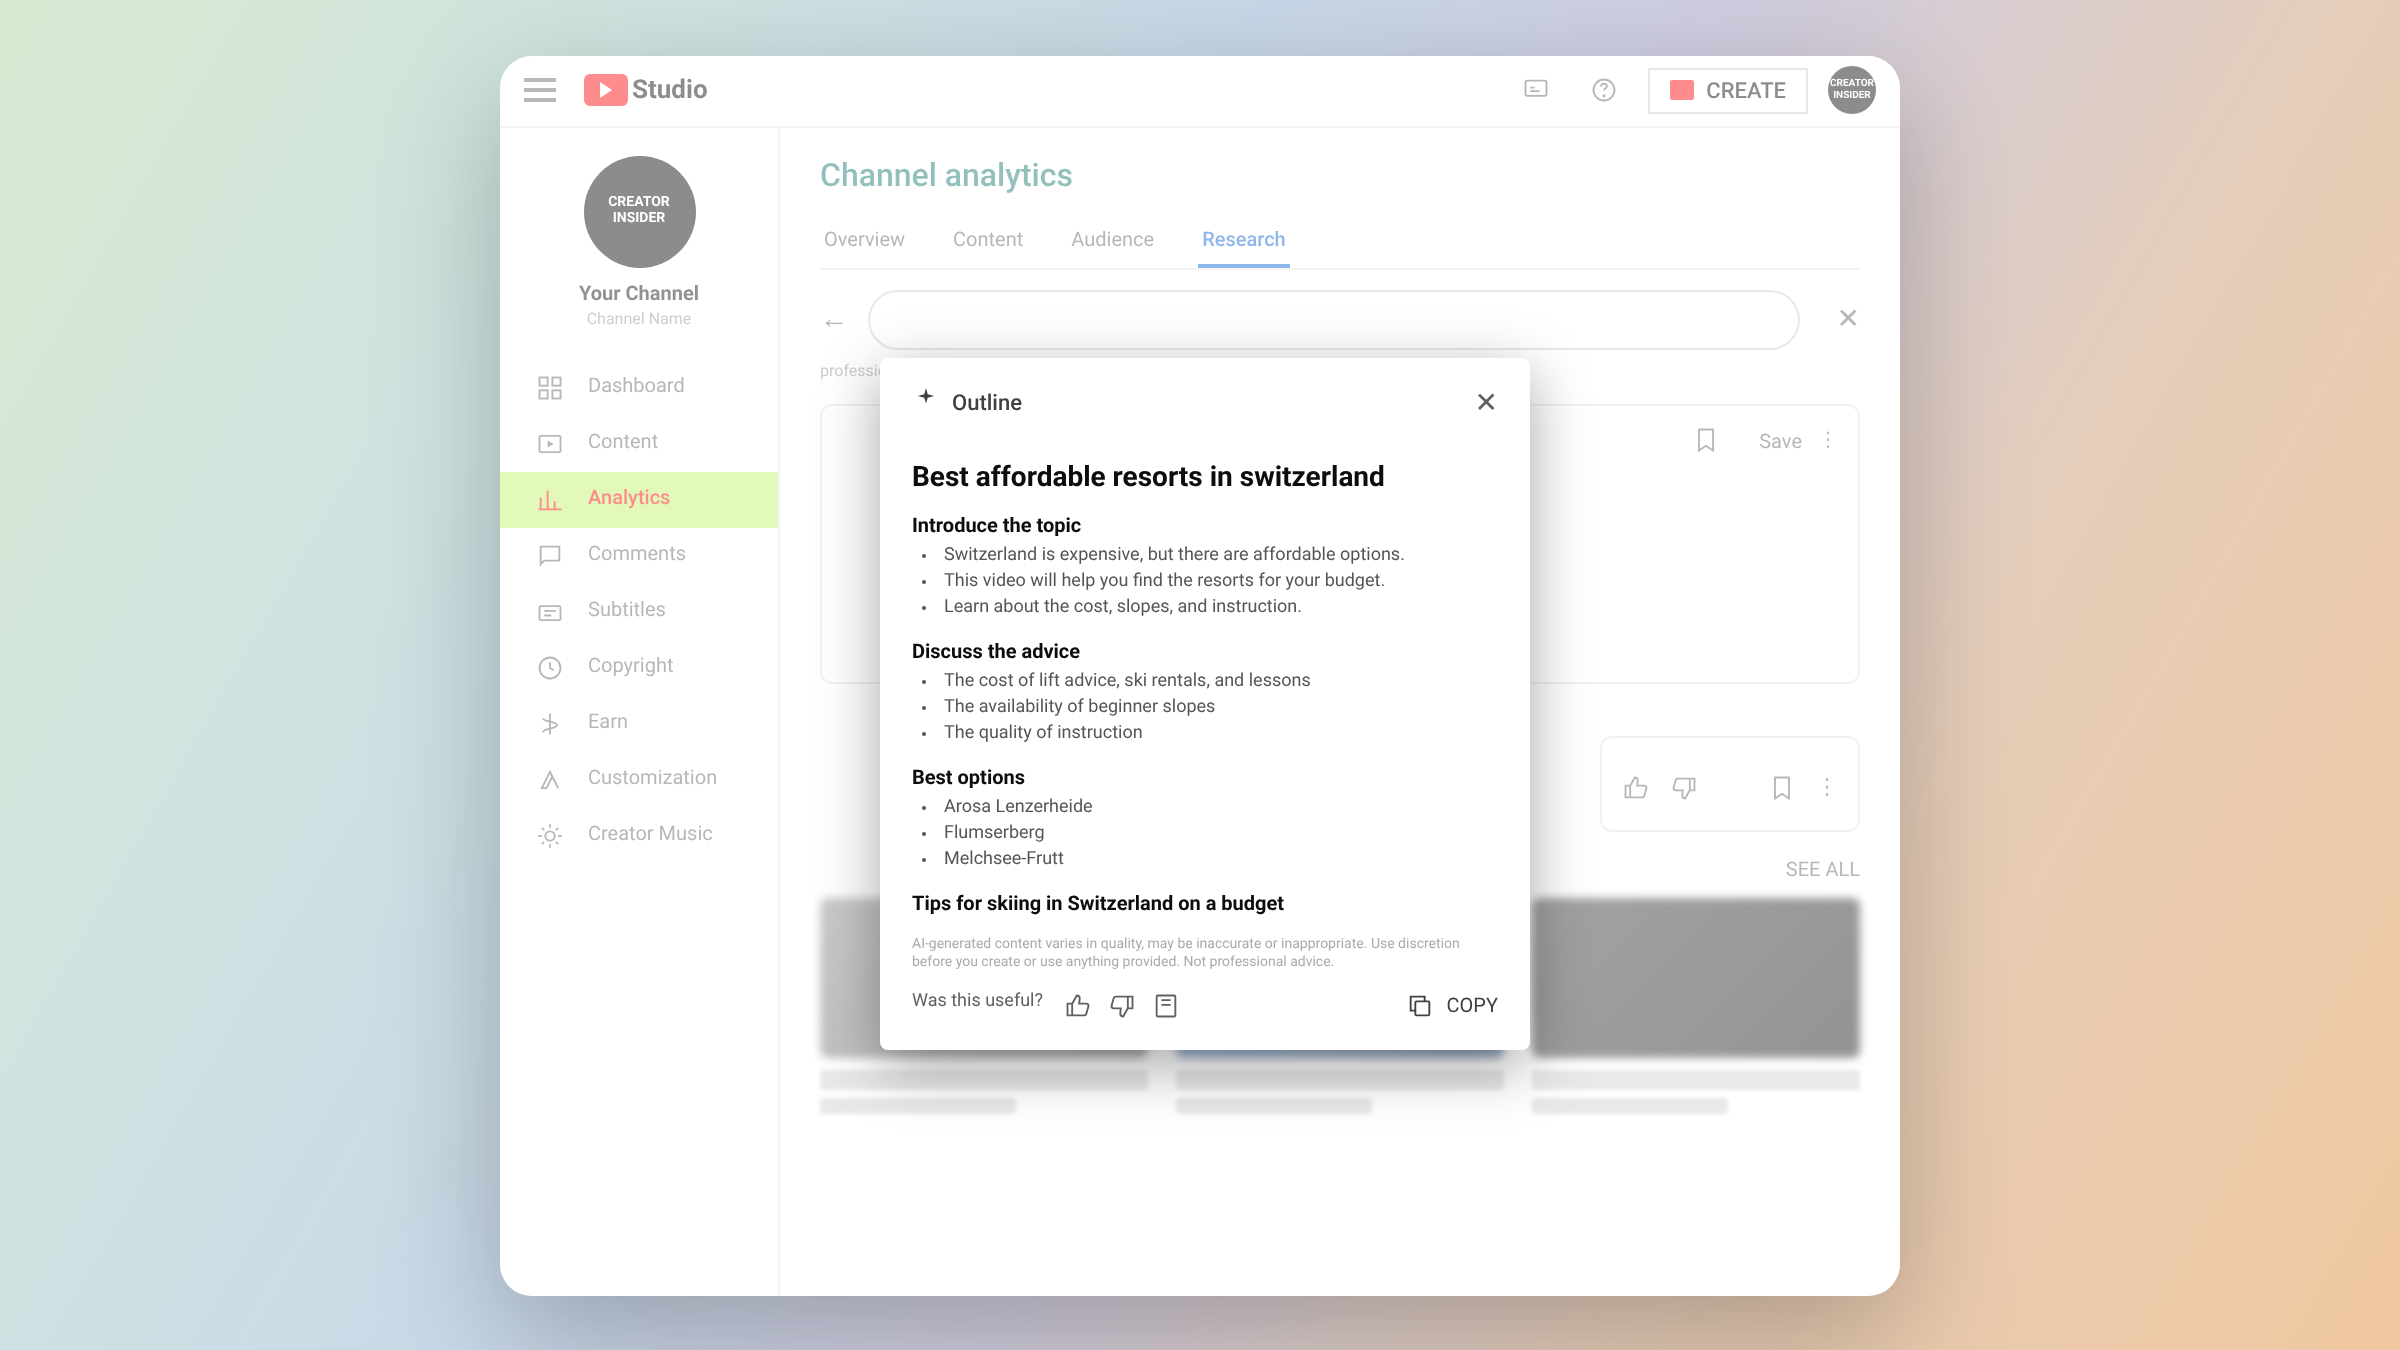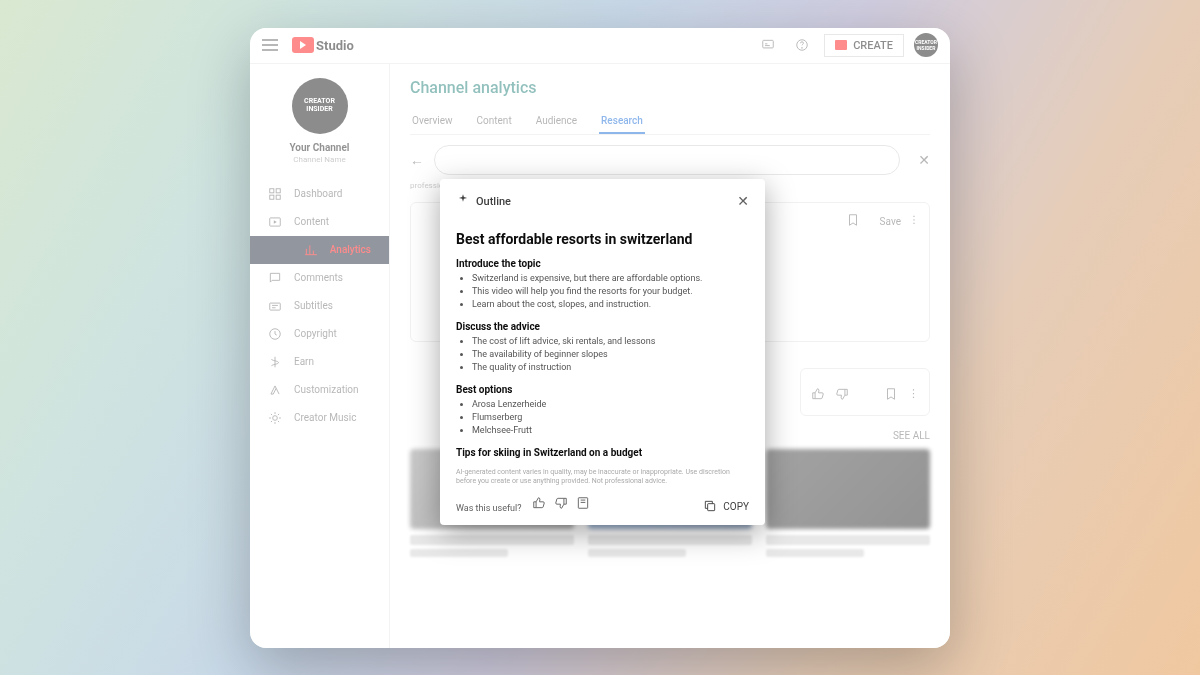--- a/index.html
+++ b/index.html
@@ -26,21 +26,21 @@
 .create-btn { display:flex; align-items:center; gap:6px; border:1px solid #ccc; padding:4px 10px; font-size:11px; font-weight:500; cursor:pointer; }
 .create-btn .rec { width:12px;height:10px;background:#ff0000;border-radius:1px;position:relative; }
 .avatar { width:24px; height:24px; border-radius:50%; background:#000; color:#fff; font-size:5px; display:flex; align-items:center; justify-content:center; font-weight:700; text-align:center; }
 .body { display:flex; height:calc(100% - 36px); }
 .sidebar { width:140px; border-right:1px solid #e5e5e5; padding-top:14px; }
 .channel-badge { display:flex; flex-direction:column; align-items:center; margin-bottom:16px; }
 .channel-circle { width:56px; height:56px; border-radius:50%; background:#000; color:#fff; display:flex; align-items:center; justify-content:center; font-size:7px; font-weight:700; text-align:center; line-height:1.1; }
 .channel-title { font-size:10px; font-weight:700; margin-top:8px; color:#0d0d0d; }
 .channel-sub { font-size:8px; color:#909090; margin-top:2px; }
 .nav-item { display:flex; align-items:center; gap:12px; padding:7px 18px; font-size:10px; color:#606060; cursor:pointer; }
-.nav-item.active { background:#0f172a; color:#ff0000; font-weight:500;justify-content:flex-end; }
+.nav-item.active { background:#bef264; color:#ff0000; font-weight:500; }
 .nav-icon { width:14px; height:14px; display:flex; align-items:center; justify-content:center; }
 .main { flex:1; padding:14px 20px; position:relative; overflow:hidden; }
 .page-title { font-size:16px; font-weight:500; color:#0f766e; margin-bottom:12px; }
 .tabs { display:flex; gap:20px; border-bottom:1px solid #e5e5e5; font-size:10px; color:#606060; }
 .tab { padding:6px 2px; cursor:pointer; }
 .tab.active { color:#065fd4; border-bottom:2px solid #065fd4; font-weight:500; }
 .search-row { display:flex; align-items:center; gap:10px; margin-top:10px; }
 .back-arrow { color:#606060; cursor:pointer; font-size:14px; }
 .search-box { flex:1; height:30px; border:1px solid #ccc; border-radius:16px; display:flex; align-items:center; padding:0 14px; font-size:10px; color:#909090; }
 .clear-x { color:#606060; cursor:pointer; font-size:14px; margin-left:8px; }
@@ -67,21 +67,21 @@
   padding:14px 16px 12px;
 }
 .modal-head { display:flex; align-items:center; gap:6px; font-size:11px; font-weight:500; color:#404040; }
 .modal-head .close { margin-left:auto; cursor:pointer; color:#606060; font-size:14px; }
 .modal-title { font-size:14px; font-weight:700; margin-top:20px; color:#0d0d0d; line-height:1.3; }
 .section { margin-top:10px; }
 .section-h { font-size:10px; font-weight:700; color:#0d0d0d; }
 .section ul { list-style:disc; padding-left:16px; margin-top:3px; }
 .section li { font-size:9px; color:#555; line-height:1.45; }
 .modal-disclaimer { font-size:7px; color:#aaa; margin-top:10px; line-height:1.3; }
-.modal-foot { display:flex; align-items:flex-end; margin-top:10px; gap:10px; }
+.modal-foot { display:flex; align-items:flex-start; margin-top:10px; gap:10px; }
 .useful { font-size:9px; color:#606060; }
 .foot-icons { display:flex; gap:8px; color:#606060; }
 .foot-icons span { cursor:pointer; font-size:12px; }
 .copy-btn { margin-left:auto; font-size:10px; color:#404040; display:flex; align-items:center; gap:6px; cursor:pointer; font-weight:400; }
 svg { width:14px; height:14px; stroke:currentColor; fill:none; stroke-width:1.6; }
 </style>
 </head>
 <body>
 
 <div class="window">

